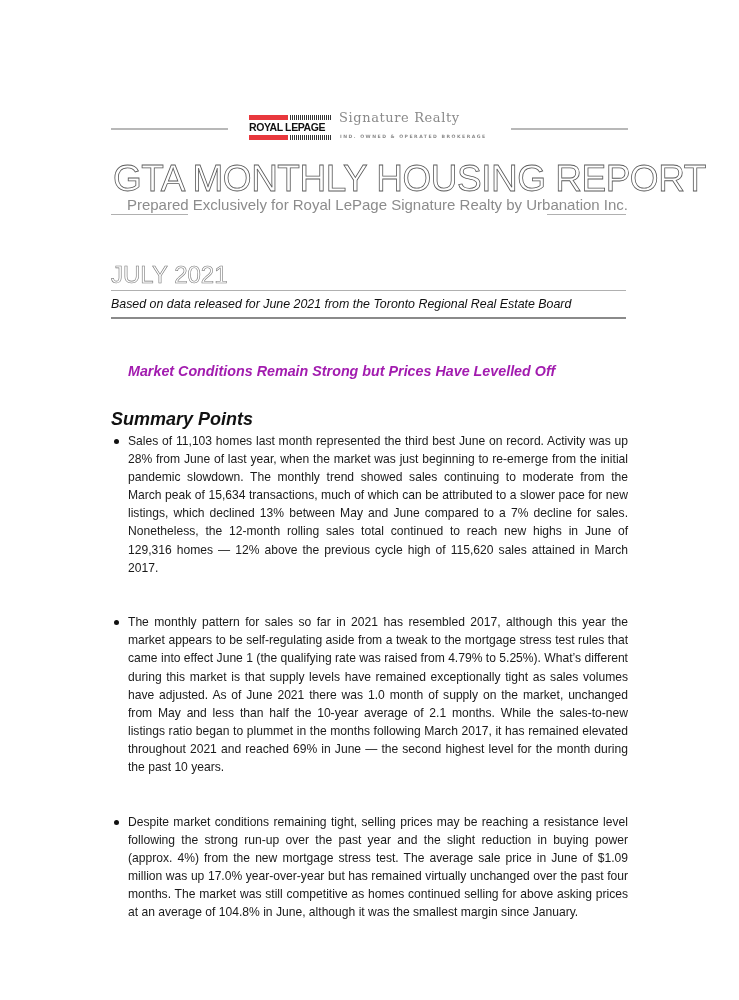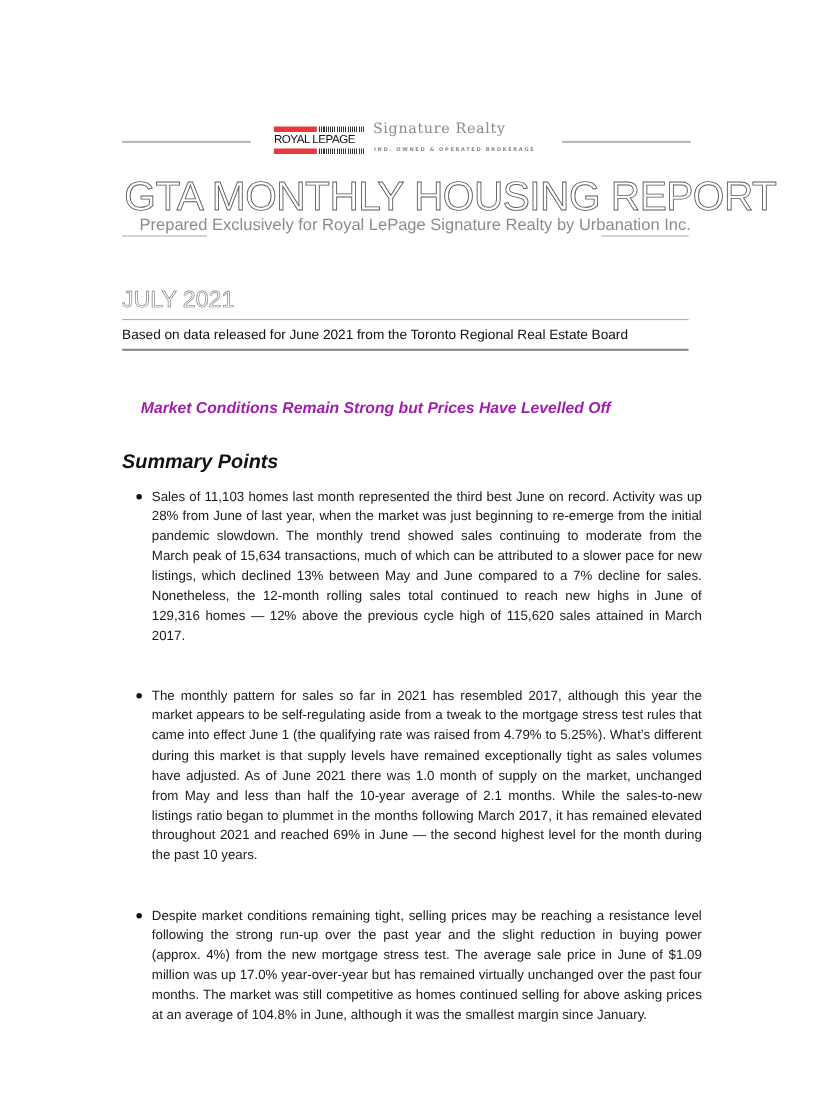--- a/index.html
+++ b/index.html
@@ -41,21 +41,21 @@
       left: 41px;
       width: 41px;
       height: 5px;
       background: repeating-linear-gradient(90deg, #333 0 1px, #fff 1px 2px);
     }
     .logo .wordmark {
       position: absolute;
       left: 0;
       top: 7px;
       font-family: "Liberation Sans", sans-serif;
-      font-weight: normal;
+      font-weight: bold;
       font-size: 10.5px;
       letter-spacing: -0.4px;
       color: #111;
       white-space: nowrap;
       line-height: 11px;
     }
     .sig-name {
       position: absolute;
       left: 339px;
       top: 110px;
@@ -100,41 +100,42 @@
       text-align: right;
       font-size: 15px;
       color: #8c8c8c;
       white-space: nowrap;
     }
 
     .month {
       position: absolute;
       left: 111px;
       top: 261px;
-      font-size: 21px;
+      font-size: 24px;
       color: #ffffff;
       -webkit-text-stroke: 0.6px #7a7a7a;
       letter-spacing: 0px;
       white-space: nowrap;
     }
     .rule-thin {
       position: absolute;
       left: 111px;
       width: 515px;
       top: 290px;
       height: 1px;
       background: #b0b0b0;
     }
     .based {
       position: absolute;
       left: 111px;
       top: 297px;
       font-size: 12.4px;
       color: #111;
       white-space: nowrap;
+      font-style: italic;
     }
     .rule-thick {
       position: absolute;
       left: 111px;
       width: 515px;
       top: 317px;
       height: 2px;
       background: #8a8a8a;
     }
 
@@ -157,21 +158,21 @@
       font-style: italic;
       color: #111;
       white-space: nowrap;
     }
 
     .bullets {
       position: absolute;
       left: 111px;
       top: 432px;
       width: 517px;
-      margin: 10px;
+      margin: 0;
       padding: 0;
       list-style: none;
     }
     .bullet {
       position: relative;
       padding-left: 17px;
       font-size: 12.1px;
       line-height: 18.1px;
       text-align: justify;
       color: #1a1a1a;

